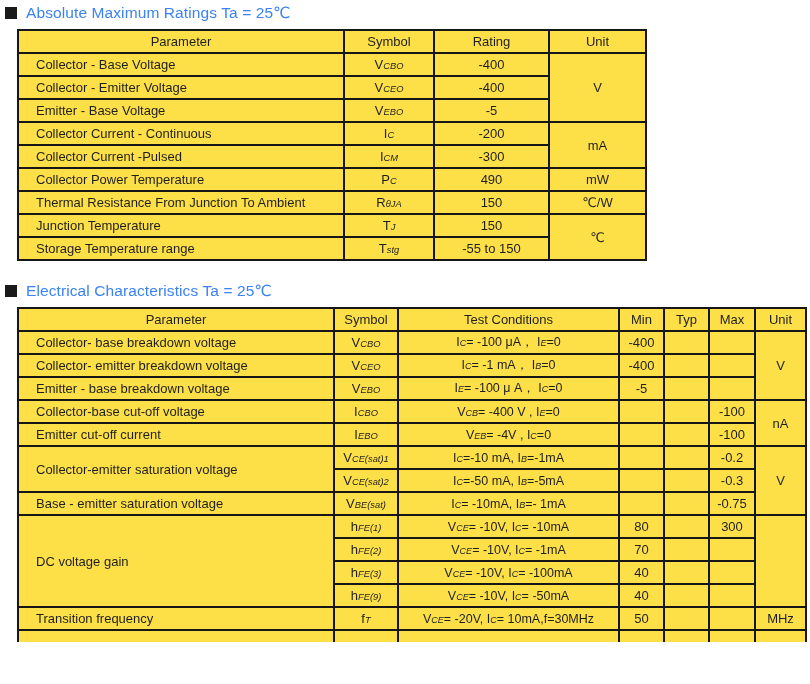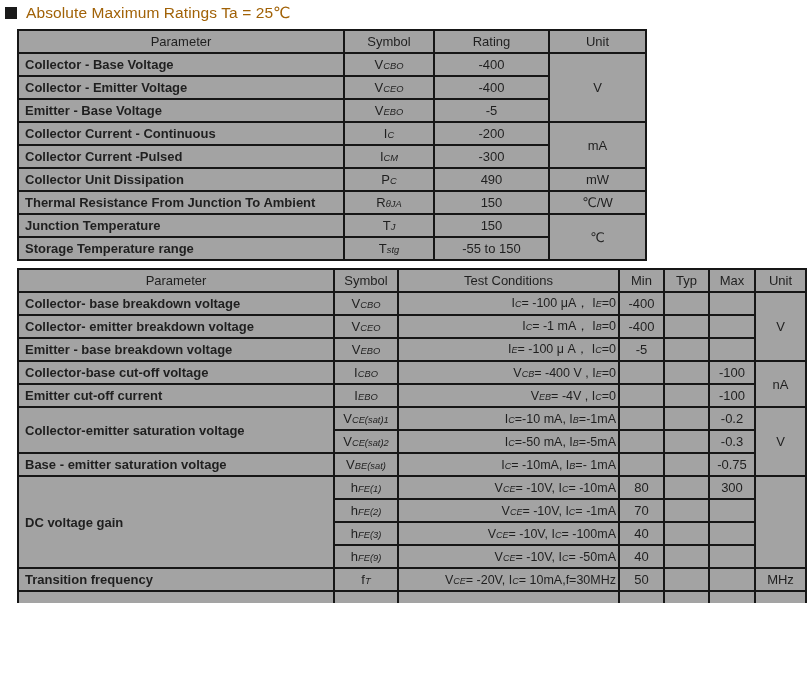--- a/index.html
+++ b/index.html
@@ -11,58 +11,57 @@
     overflow: hidden;
     background: #ffffff;
     font-family: "Liberation Sans", "DejaVu Sans", sans-serif;
     color: #1f1f1f;
   }
   .section-title {
     display: flex;
     align-items: center;
     gap: 9px;
     font-size: 15.5px;
-    color: #a16207;
+    color: #3b82f6;
     letter-spacing: 0.1px;
   }
   .title-1 { margin: 4px 0 0 5px; height: 18px; }
   .title-2 { margin: 21px 0 0 5px; height: 18px; }
   .bullet {
     display: inline-block;
     width: 12px;
     height: 12px;
     background: #1a1a1a;
     flex: 0 0 auto;
   }
   table {
     border-collapse: collapse;
     table-layout: fixed;
-    background: #a3a3a3;
+    background: #fde047;
   }
   .t1 { margin: 7px 0 0 17px; width: 628px; }
   .t2 { margin: 7px 0 0 17px; width: 788px; }
   th, td {
     border: 2px solid #161616;
     font-weight: 400;
     font-size: 13px;
     color: #1f1f1f;
     text-align: center;
     vertical-align: middle;
     height: 23px;
     padding: 0 2px;
     white-space: nowrap;
     overflow: hidden;
   }
   td.left {
     text-align: left;
-    padding-left: 6px;
-    font-weight: bold;
+    padding-left: 17px;
   }
   td.cond {
-    text-align: right;
+    text-align: center;
     font-size: 12.5px;
   }
   .sub { font-size: 0.72em; font-style: italic; }
   tr.stub td { height: 12px; border-bottom: none; }
 </style>
 </head>
 <body>
 
 <div class="page">
 
@@ -106,21 +105,21 @@
       <td><span>I</span><span class="sub">C</span></td>
       <td>-200</td>
       <td rowspan="2">mA</td>
     </tr>
     <tr>
       <td class="left">Collector Current -Pulsed</td>
       <td><span>I</span><span class="sub">CM</span></td>
       <td>-300</td>
     </tr>
     <tr>
-      <td class="left">Collector Unit Dissipation</td>
+      <td class="left">Collector Power Temperature</td>
       <td><span>P</span><span class="sub">C</span></td>
       <td>490</td>
       <td>mW</td>
     </tr>
     <tr>
       <td class="left">Thermal Resistance From Junction To Ambient</td>
       <td><span>R</span><span class="sub">θJA</span></td>
       <td>150</td>
       <td>℃/W</td>
     </tr>
@@ -131,20 +130,24 @@
       <td rowspan="2">℃</td>
     </tr>
     <tr>
       <td class="left">Storage Temperature range</td>
       <td><span>T</span><span class="sub">stg</span></td>
       <td>-55 to 150</td>
     </tr>
   </tbody>
     </table>
 
+  <div class="section-title title-2">
+    <span class="bullet"></span>
+    <span>Electrical Characteristics Ta = 25℃</span>
+  </div>
 
   <table class="t2">
     <colgroup>
       <col style="width:316px">
         <col style="width:64px">
         <col style="width:221px">
       <col style="width:45px">
         <col style="width:45px">
         <col style="width:46px">
         <col style="width:51px">

